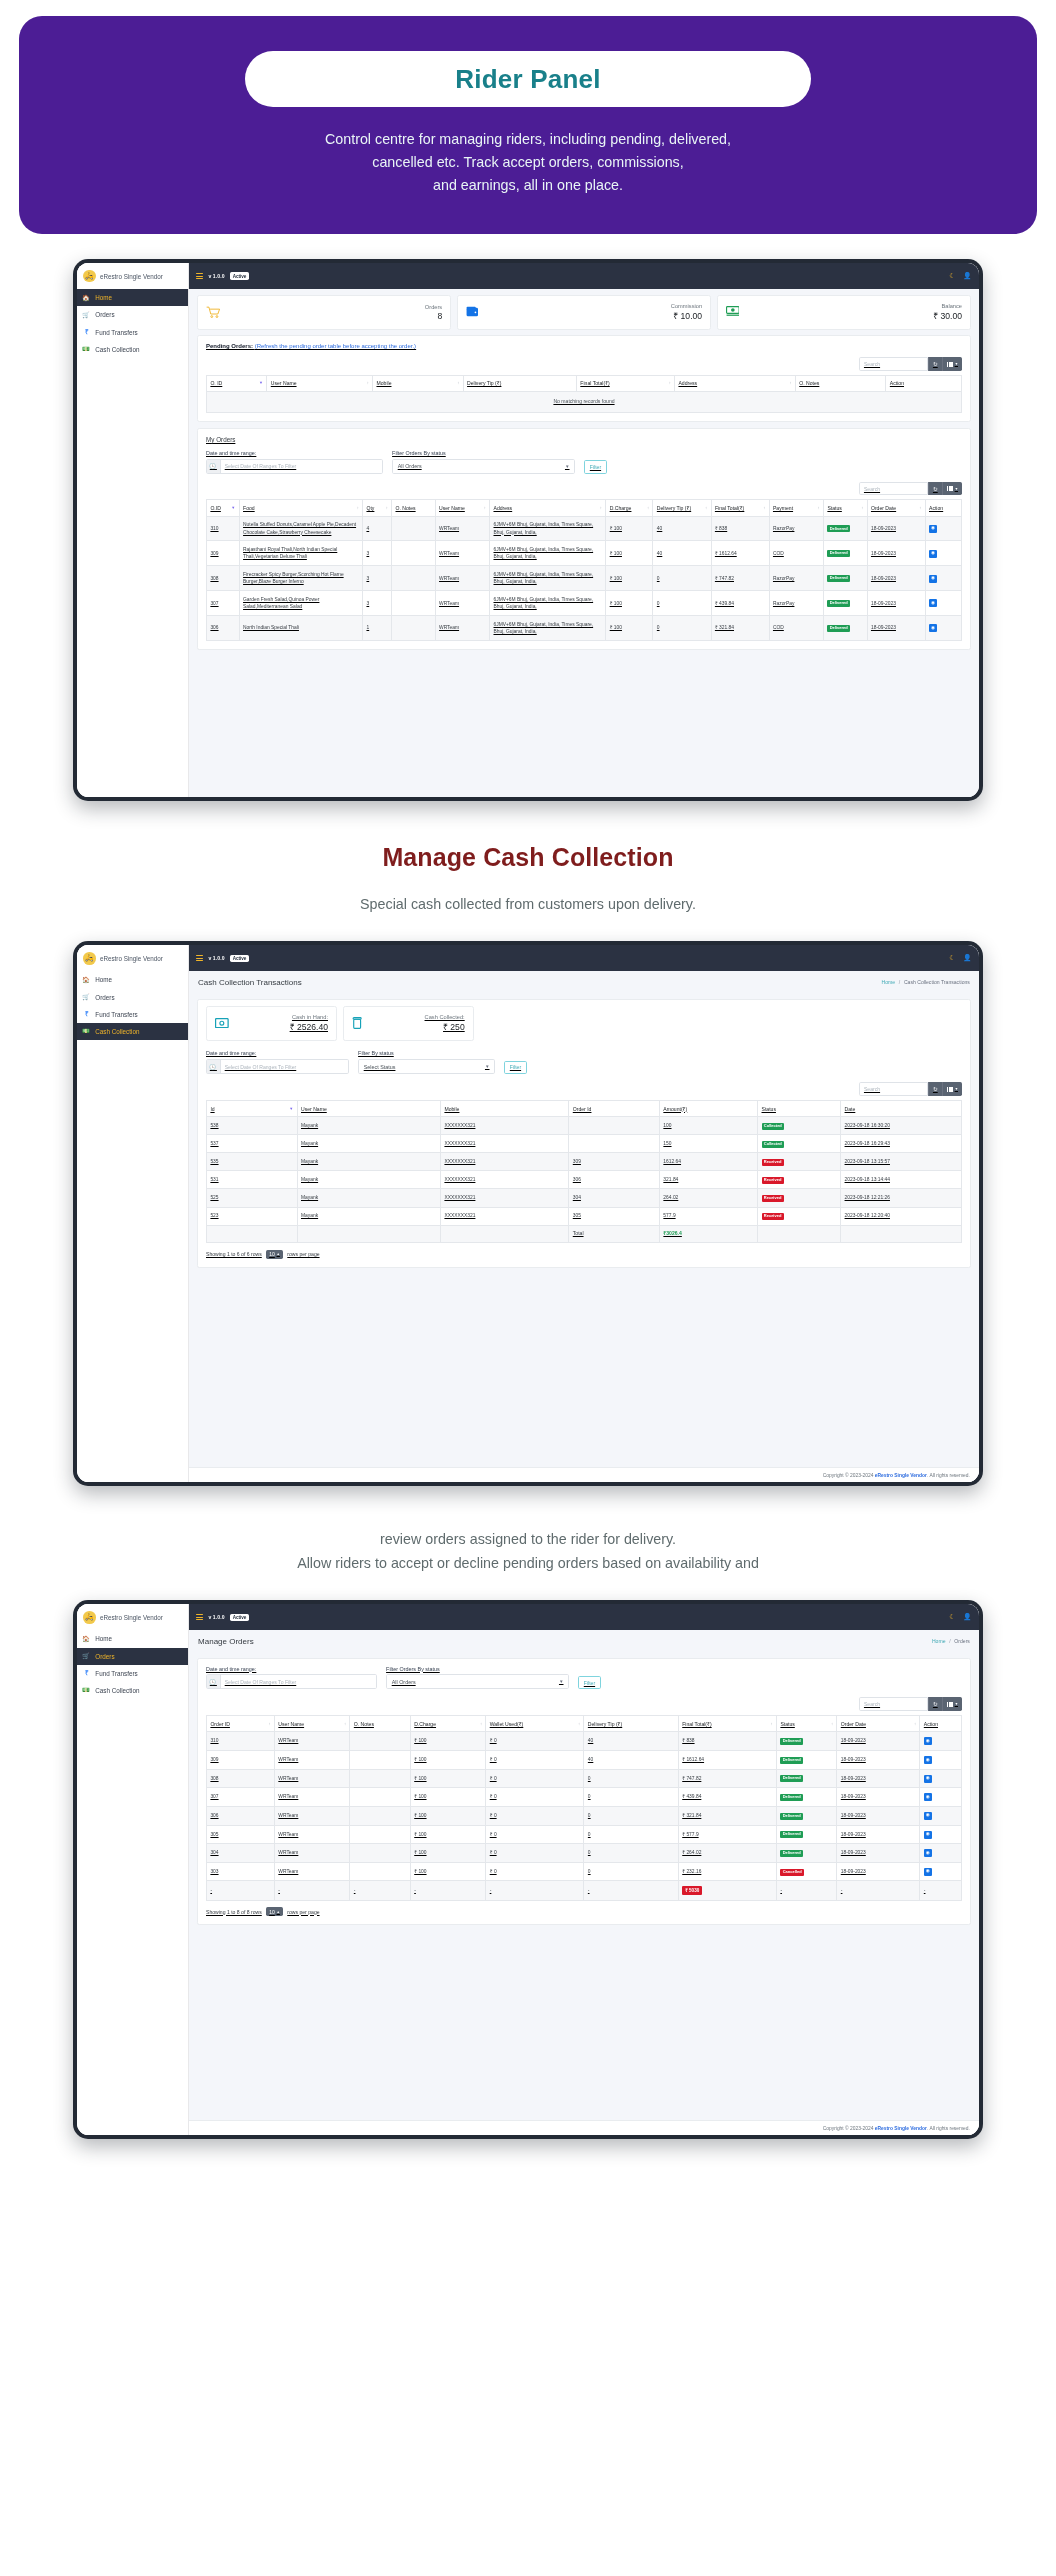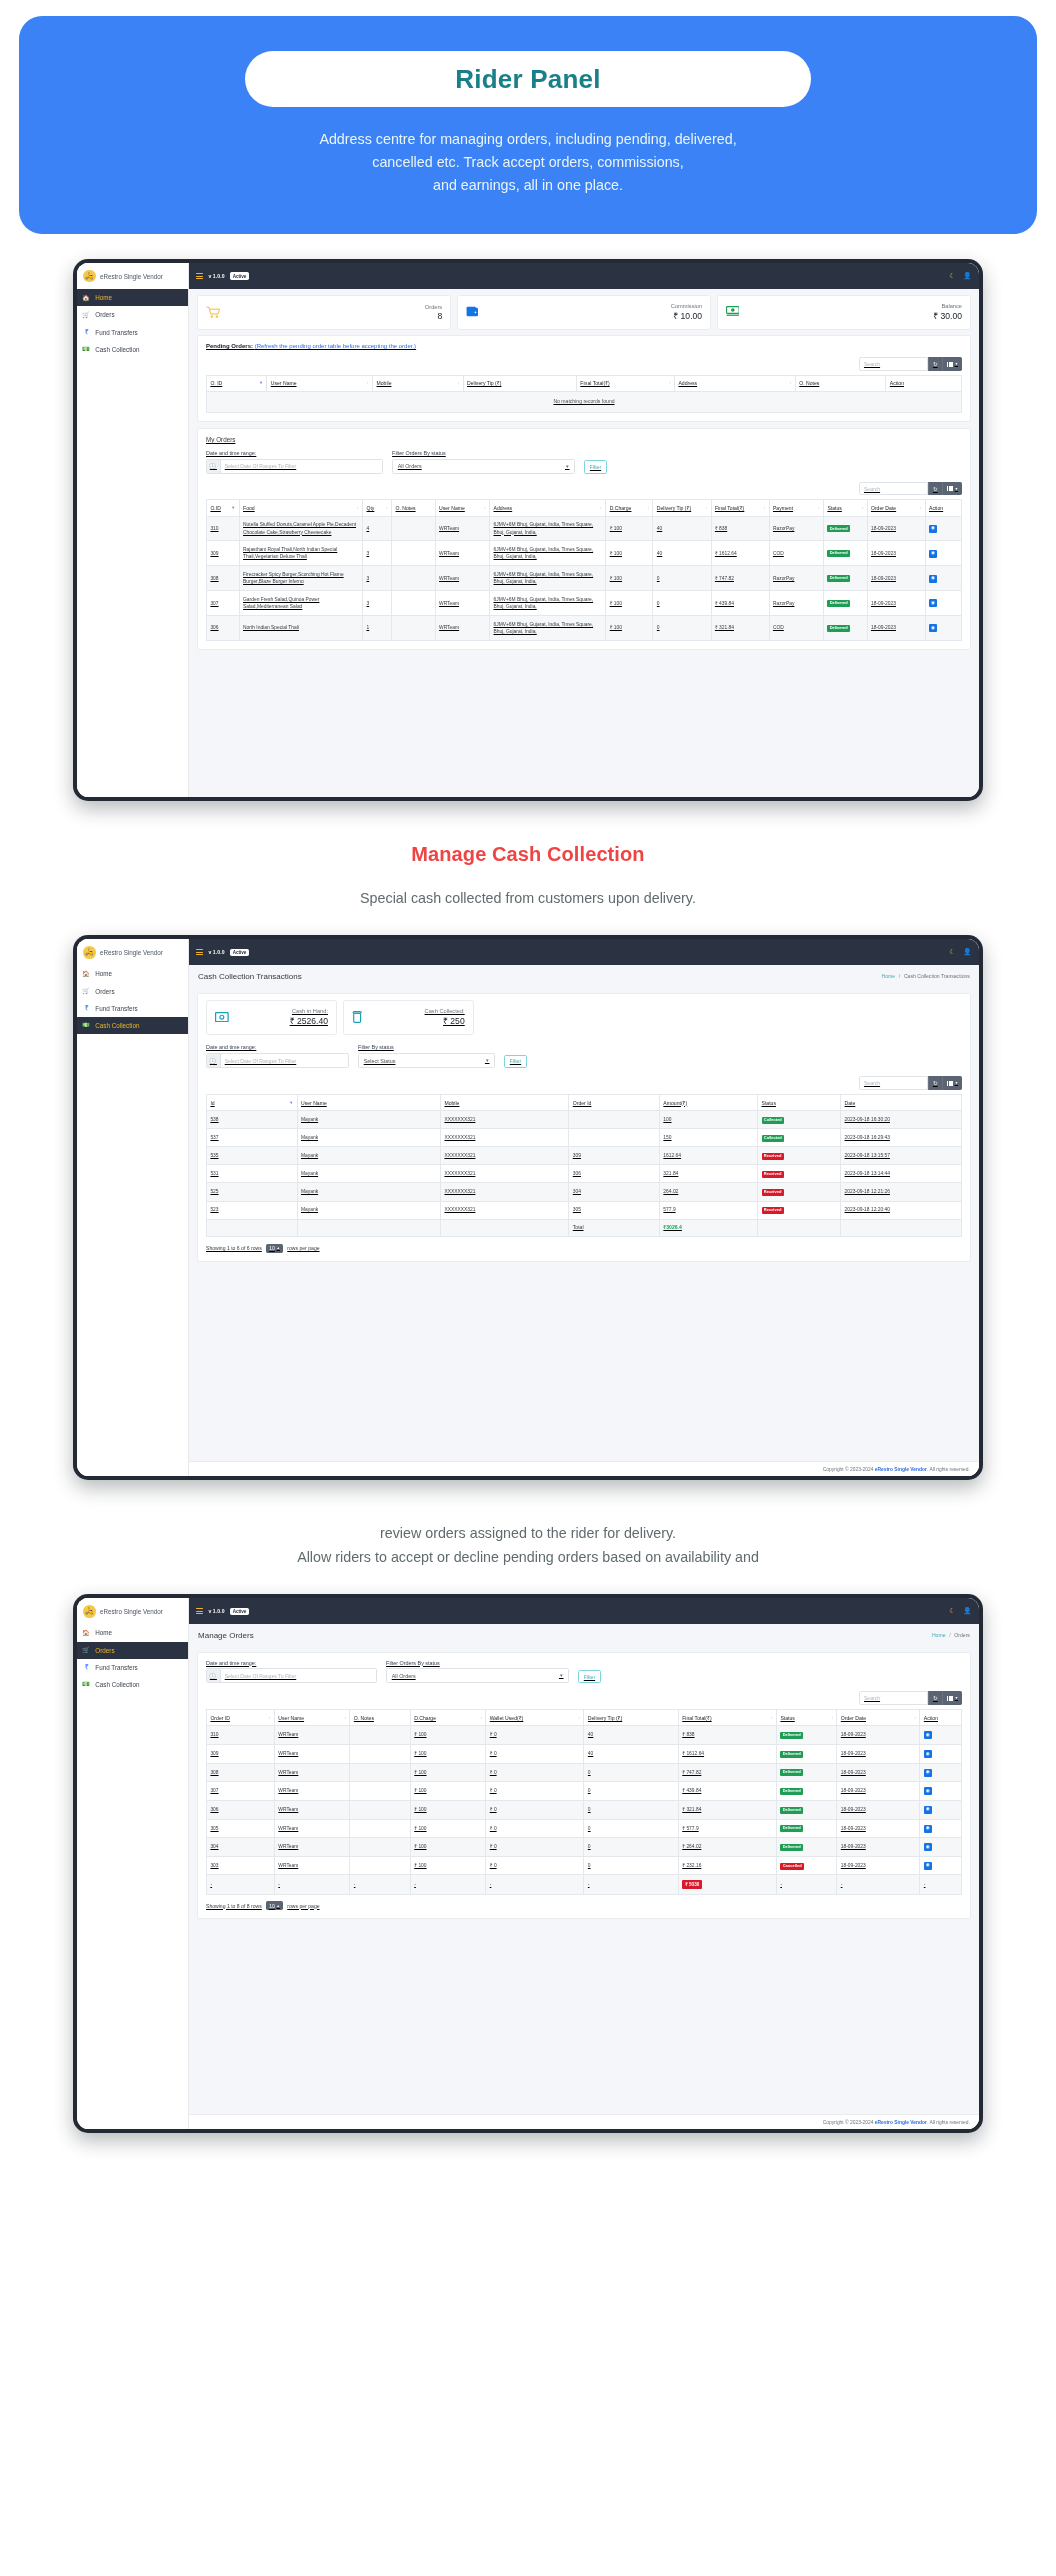--- a/index.html
+++ b/index.html
@@ -7,21 +7,21 @@
     width: 1056px;
     background: #ffffff;
     font-family: "Liberation Sans", sans-serif;
     -webkit-font-smoothing: antialiased;
   }
   body { width: 1056px; min-height: 2576px; position: relative; }
 
   
   .hero {
     margin: 16px 19.4px 0 19.4px;
-    background: #3b82f6;
+    background: #4c1d95;
     border-radius: 23px;
     padding: 35px 23px 37px 23px;
     text-align: center;
   }
   .hero-pill {
     display: inline-block;
     background: #ffffff;
     border-radius: 32px;
     padding: 15px 63px;
     min-width: 566px;
@@ -44,22 +44,22 @@
     color: #e9f5f6;
     font-size: 14.3px;
     font-weight: 400;
     line-height: 1.62;
     margin-top: 20.6px;
   }
 
   
   .sec-head { text-align: center; margin-top: 42px; }
   .sec-title {
-    color: #ef4444;
-    font-size: 20px;
+    color: #7f1d1d;
+    font-size: 25px;
     font-weight: 700;
     letter-spacing: 0.1px;
   }
   .sec-sub {
     color: #5f6b6d;
     font-size: 14.3px;
     font-weight: 400;
     line-height: 1.65;
     margin-top: 20.6px;
   }
@@ -285,21 +285,21 @@
   .footer-bar a { color: #2d6cdf; text-decoration: none; font-weight: 700; }
 </style>
 </head>
 <body>
 
 <div class="hero">
   <div class="hero-pill">
     <div class="hero-pill-text">Rider Panel</div>
   </div>
   <div class="hero-sub">
-    <div>Address centre for managing orders, including pending, delivered,</div>
+    <div>Control centre for managing riders, including pending, delivered,</div>
     <div>cancelled etc. Track accept orders, commissions,</div>
     <div>and earnings, all in one place.</div>
   </div>
 </div>
 
 <div class="mock-wrap">
   <div class="mock">
     <div class="mock-inner" style="height:534px;">
 
       <div class="sidebar">

